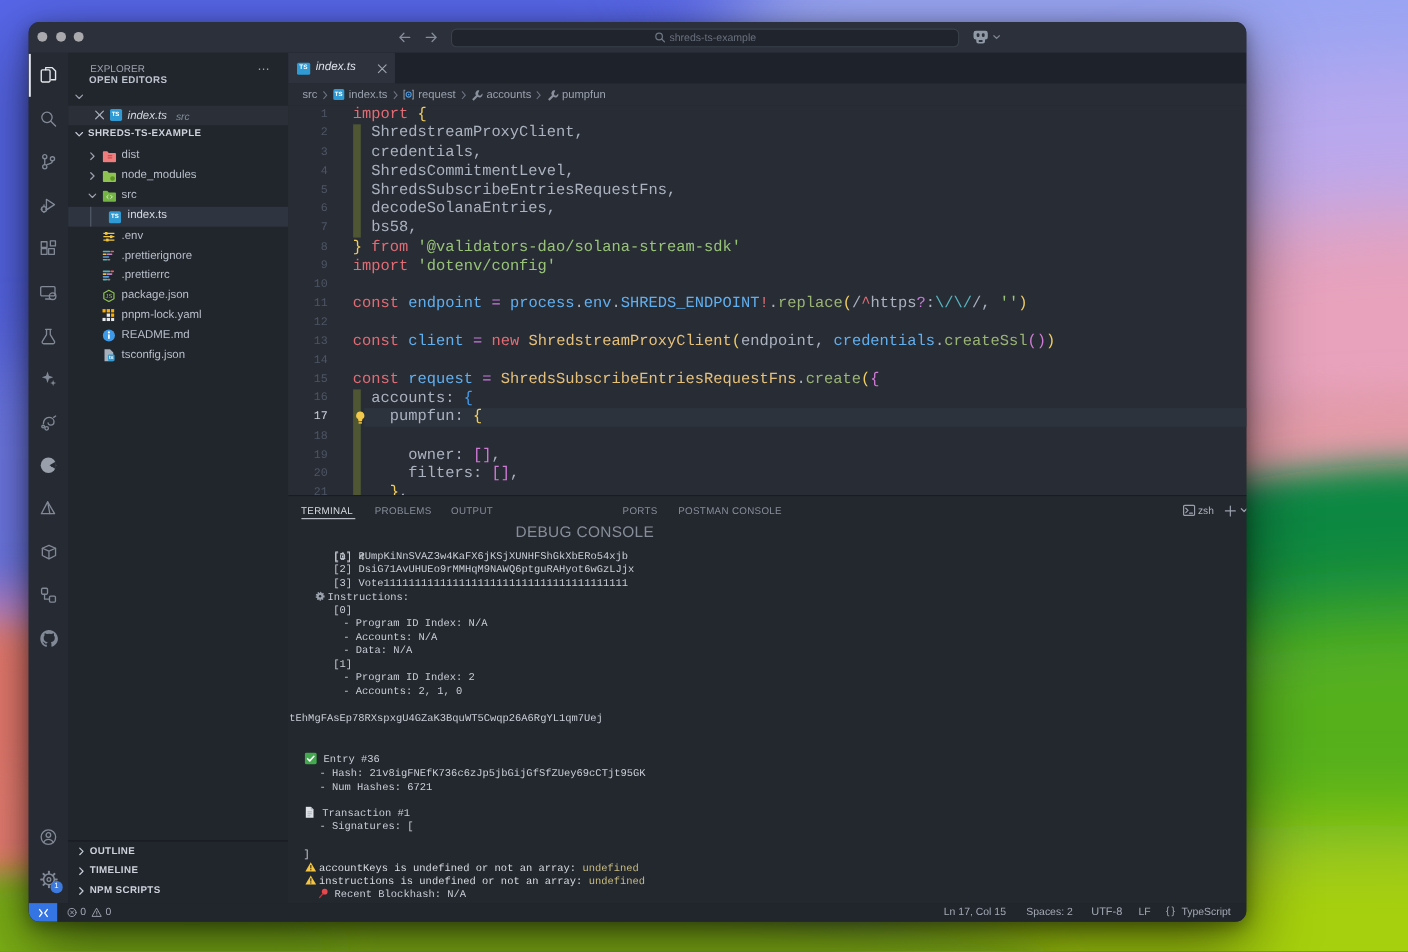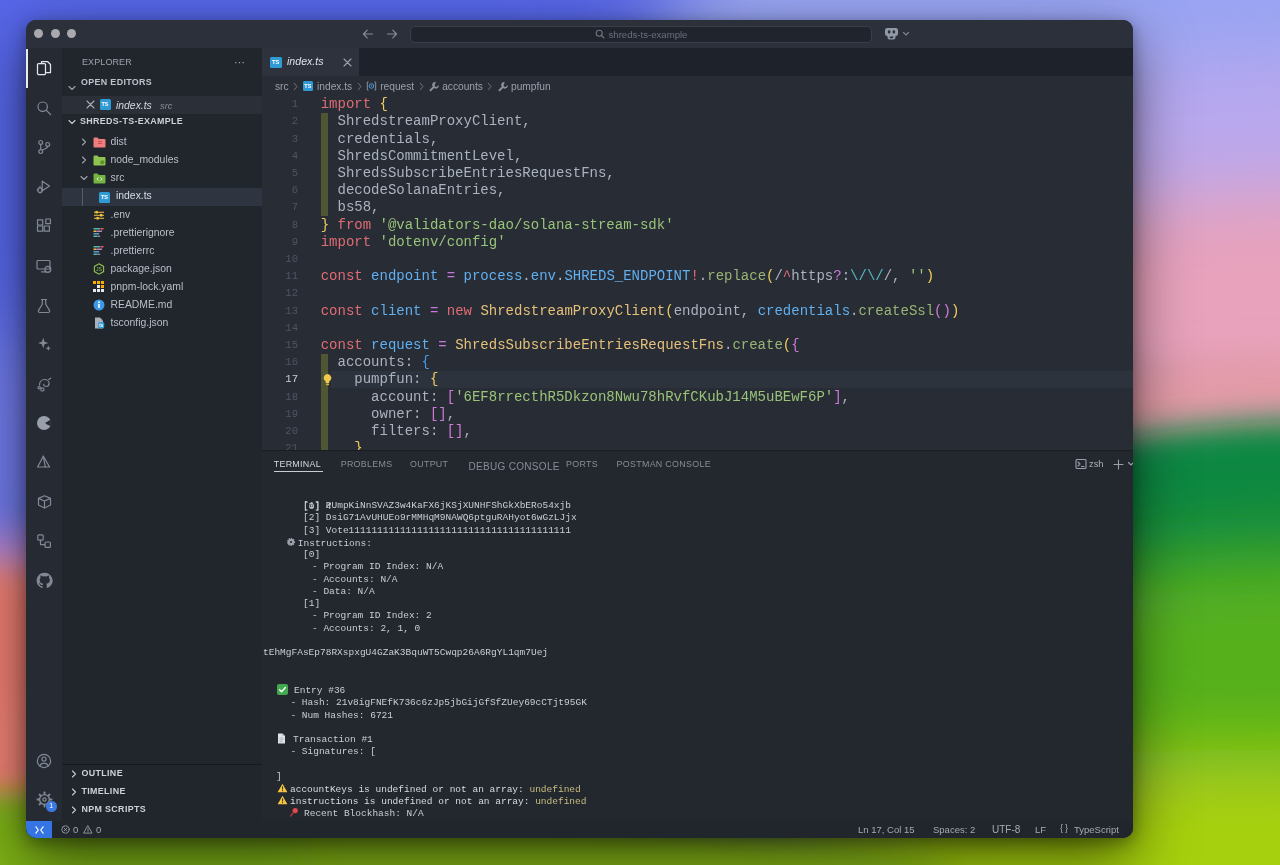--- a/index.html
+++ b/index.html
@@ -208,21 +208,21 @@
     </div>
 <div class="abs" style="left:20px;top:781px;width:10.5px;height:10.5px;border-radius:50%;background:#3d7ae0;color:#fff;font-size:7px;text-align:center;line-height:10.5px">1</div>
 <div class="abs" style="left:36px;top:28px;width:200px;height:773px;background:#21252c"></div>
 <div class="abs" style="left:56px;top:37px;font-size:9px;color:#9da3ae;letter-spacing:.1px">EXPLORER</div>
 <div class="abs" style="left:208px;top:36px;color:#9da3ae;font-size:11px;letter-spacing:1px">⋯</div>
 <div class="ico" style="left:42px;top:63.5px">
       <svg width="8" height="8" viewBox="0 0 8 8">
         <path d="M1 2.5l3 3 3-3" stroke="#9da3ae" stroke-width="1.1" fill="none" stroke-linecap="round" stroke-linejoin="round"></path>
       </svg>
     </div>
-<div class="hdr" style="left:55px;top:57px">OPEN EDITORS</div>
+<div class="hdr" style="left:55px;top:47px">OPEN EDITORS</div>
 <div class="abs" style="left:36px;top:76px;width:200px;height:17.6px;background:#2a2f38"></div>
 <svg class="ico" style="left:60px;top:80px" width="9" height="9" viewBox="0 0 9 9">
       <path d="M1 1l7 7M8 1L1 8" stroke="#a9afba" stroke-width="1.1" stroke-linecap="round"></path>
     </svg>
 <div class="abs" style="left:73.5px;top:79.2px;width:11px;height:11px;border-radius:1.5px;background:#2f9ad4;color:#fff;font-size:5.5px;font-weight:bold;text-align:center;line-height:11px">TS</div>
 <div class="lbl" style="left:90px;top:79.5px;font-style:italic;color:#d4d8df">index.ts</div>
 <div class="abs" style="left:134px;top:80.5px;font-size:9.3px;color:#878e99;font-style:italic">src</div>
 <div class="ico" style="left:42px;top:98px">
       <svg width="8" height="8" viewBox="0 0 8 8">
         <path d="M1 2.5l3 3 3-3" stroke="#c6ccd5" stroke-width="1.1" fill="none" stroke-linecap="round" stroke-linejoin="round"></path>
@@ -453,31 +453,30 @@
       <div class="mono" style="left:58.7px;top:69.0px">  ShredsSubscribeEntriesRequestFns,</div>
       <div class="mono" style="left:58.7px;top:86.2px">  decodeSolanaEntries,</div>
       <div class="mono" style="left:58.7px;top:103.4px">  bs58,</div>
       <div class="mono" style="left:58.7px;top:120.6px"><span class="b1">}</span> <span class="red">from</span> <span class="grn">'@validators-dao/solana-stream-sdk'</span></div>
       <div class="mono" style="left:58.7px;top:137.8px"><span class="red">import</span> <span class="grn">'dotenv/config'</span></div>
       <div class="mono" style="left:58.7px;top:172.2px"><span class="red">const</span> <span class="blu">endpoint</span> <span class="pur">=</span> <span class="blu">process</span>.<span class="blu">env</span>.<span class="blu">SHREDS_ENDPOINT</span><span class="red">!</span>.<span class="sag">replace</span><span class="b1">(</span>/<span class="red">^</span>https<span class="pur">?</span>:<span class="cyn">\/\/</span>/, <span class="grn">''</span><span class="b1">)</span></div>
       <div class="mono" style="left:58.7px;top:241.0px"><span class="red">const</span> <span class="blu">request</span> <span class="pur">=</span> <span class="yel">ShredsSubscribeEntriesRequestFns</span>.<span class="sag">create</span><span class="b1">(</span><span class="b2">{</span></div>
       <div class="mono" style="left:58.7px;top:206.6px"><span class="red">const</span> <span class="blu">client</span> <span class="pur">=</span> <span class="red">new</span> <span class="yel">ShredstreamProxyClient</span><span class="b1">(</span>endpoint, <span class="blu">credentials</span>.<span class="sag">createSsl</span><span class="b2">()</span><span class="b1">)</span></div>
       <div class="mono" style="left:58.7px;top:258.2px">  accounts: <span class="b3">{</span></div>
       <div class="mono" style="left:58.7px;top:275.4px">    pumpfun: <span class="b1">{</span></div>
-      <div class="mono" style="left:58.7px;top:292.6px">      account: <span class="b2">[</span><span class="grn">'6EF8rrecthR5Dkzon8Nwu78hRvfCKubJ14M5uBEwF6P'</span><span class="b2">]</span>,</div>
       <div class="mono" style="left:58.7px;top:309.8px">      owner: <span class="b2">[]</span>,</div>
       <div class="mono" style="left:58.7px;top:327.0px">      filters: <span class="b2">[]</span>,</div>
       <div class="mono" style="left:58.7px;top:344.2px">    <span class="b1">}</span>,</div>
       <div class="abs" style="left:976px;top:34.5px;width:10px;height:2px;background:#cfd4da"></div>
     </div>
 <div class="abs" style="left:236px;top:430px;width:986px;height:371px;background:#23272e;border-top:1px solid #191d23"></div>
 <div class="abs" style="left:247.7px;top:439px;font-size:8.9px;color:#d6dae0;letter-spacing:.3px">TERMINAL</div>
 <div class="abs" style="left:314.7px;top:439px;font-size:8.9px;color:#878e99;letter-spacing:.3px">PROBLEMS</div>
 <div class="abs" style="left:384px;top:439px;font-size:8.9px;color:#878e99;letter-spacing:.3px">OUTPUT</div>
-<div class="abs" style="left:442.6px;top:441px;font-size:10px;color:#878e99;letter-spacing:.3px">DEBUG CONSOLE</div>
+<div class="abs" style="left:442.6px;top:455px;font-size:14px;color:#878e99;letter-spacing:.3px">DEBUG CONSOLE</div>
 <div class="abs" style="left:540px;top:439px;font-size:8.9px;color:#878e99;letter-spacing:.3px">PORTS</div>
 <div class="abs" style="left:590.6px;top:439px;font-size:8.9px;color:#878e99;letter-spacing:.3px">POSTMAN CONSOLE</div>
 <div class="abs" style="left:247.7px;top:450.8px;width:49px;height:1px;background:#c7ccd4"></div>
 <svg class="ico" style="left:1049px;top:438px" width="12" height="12" viewBox="0 0 12 12">
       <rect x="1" y="1.5" width="10" height="9" rx="1" stroke="#9aa0ab" stroke-width="1.1" fill="none" stroke-linecap="round" stroke-linejoin="round"></rect>
       <path d="M3 4l2 2-2 2M6.5 8.5H9" stroke="#9aa0ab" stroke-width="1.1" fill="none" stroke-linecap="round" stroke-linejoin="round"></path>
     </svg>
 <div class="abs" style="left:1063px;top:439px;font-size:9.3px;color:#aab0ba">zsh</div>
 <svg class="ico" style="left:1087px;top:438.5px" width="11" height="11" viewBox="0 0 11 11">
       <path d="M5.5 1v9M1 5.5h9" stroke="#9aa0ab" stroke-width="1.1" fill="none" stroke-linecap="round" stroke-linejoin="round"></path>

